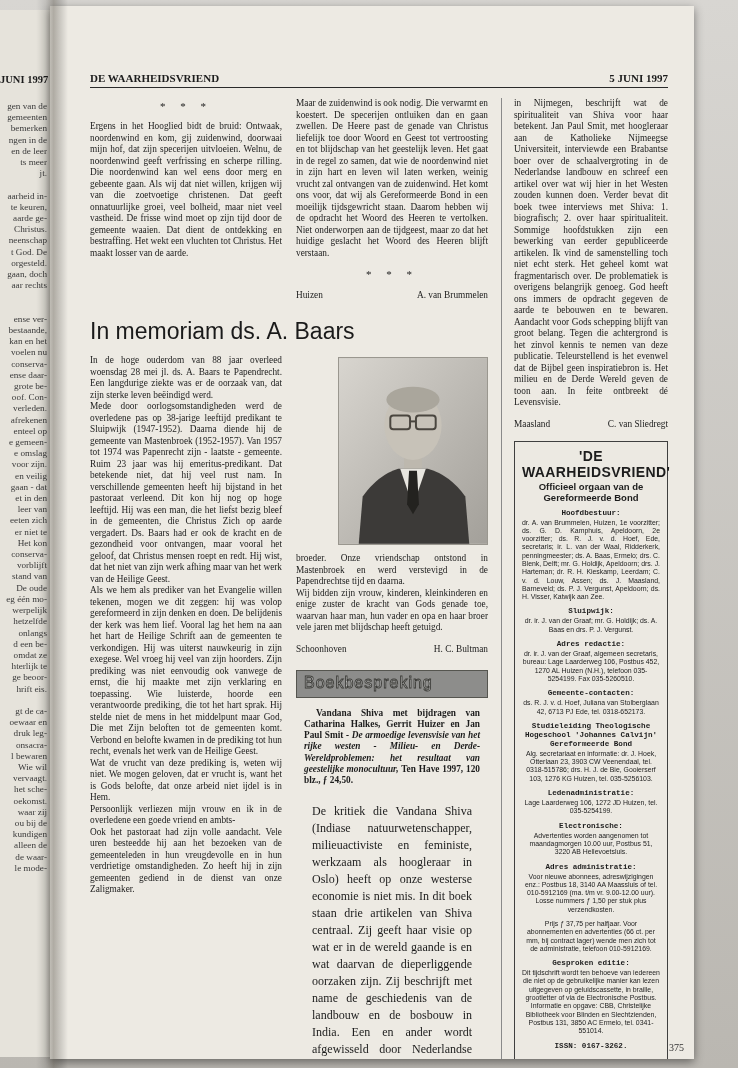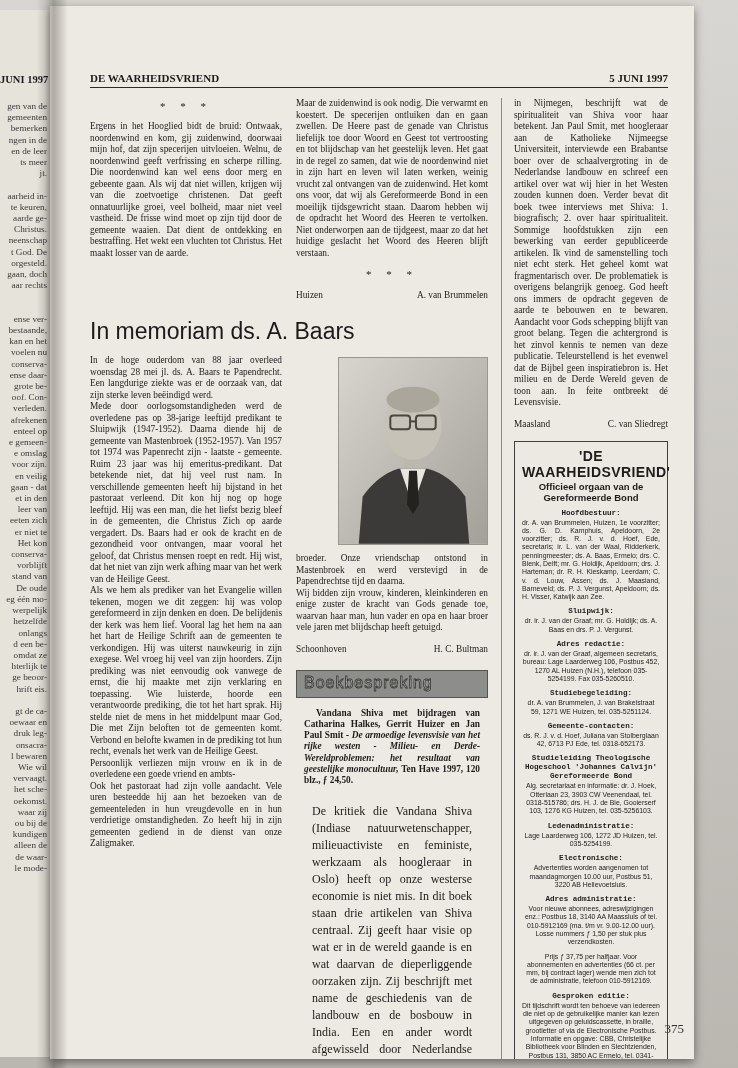--- a/index.html
+++ b/index.html
@@ -61,21 +61,21 @@
   
   .colofon { border:1px solid #3f3f3f; margin-top:12px; padding:6px 7px 8px; background:#ece9e2;
              font-family:"Liberation Sans", sans-serif; }
   .colofon-title1 { text-align:center; font-weight:bold; font-size:14px; letter-spacing:0.4px; }
   .colofon-title2 { text-align:center; font-weight:bold; font-size:9.5px; line-height:11px; margin-top:1px; }
   .col-section { margin-top:6px; }
   .col-heading { text-align:center; font-weight:bold; font-size:7.6px; line-height:9px;font-family:Liberation Mono, monospace; }
   .col-body { font-size:6.9px; line-height:8.3px; text-align:center; color:#222; margin-top:1px; }
   .col-body.justify { text-align:justify; }
 
-  .page-num { position:absolute; right:10px; bottom:22px; font-size:13px; color:#333; }
+  .page-num { position:absolute; right:10px; bottom:6px; font-size:10px; color:#333; }
 </style>
 </head>
 <body>
 
 <div class="stage">
 
   <div class="left-strip">
     <div class="strip-header">JUNI 1997</div>
     <div class="strip-frags">
         <div>gen van de</div>
@@ -179,20 +179,21 @@
           </div>
 
           <div class="memoriam">
             <h1 class="mem-title">In memoriam ds. A. Baars</h1>
             <div class="mem-cols">
 
               <div class="col">
                 <p class="body">In de hoge ouderdom van 88 jaar overleed woensdag 28 mei jl. ds. A. Baars te Papendrecht. Een langdurige ziekte was er de oorzaak van, dat zijn sterke leven beëindigd werd.</p>
                 <p class="body">Mede door oorlogsomstandigheden werd de overledene pas op 38-jarige leeftijd predikant te Sluipwijk (1947-1952). Daarna diende hij de gemeente van Mastenbroek (1952-1957). Van 1957 tot 1974 was Papenrecht zijn - laatste - gemeente. Ruim 23 jaar was hij emeritus-predikant. Dat betekende niet, dat hij veel rust nam. In verschillende gemeenten heeft hij bijstand in het pastoraat verleend. Dit kon hij nog op hoge leeftijd. Hij was een man, die het liefst bezig bleef in de gemeenten, die Christus Zich op aarde vergadert. Ds. Baars had er ook de kracht en de gezondheid voor ontvangen, maar vooral het geloof, dat Christus mensen roept en redt. Hij wist, dat het niet van zijn werk afhing maar van het werk van de Heilige Geest.</p>
                 <p class="body">Als we hem als prediker van het Evangelie willen tekenen, mogen we dit zeggen: hij was volop gereformeerd in zijn denken en doen. De belijdenis der kerk was hem lief. Vooral lag het hem na aan het hart de Heilige Schrift aan de gemeenten te verkondigen. Hij was uiterst nauwkeurig in zijn exegese. Wel vroeg hij veel van zijn hoorders. Zijn prediking was niet eenvoudig ook vanwege de ernst, die hij maakte met zijn verklaring en toepassing. Wie luisterde, hoorde een verantwoorde prediking, die tot het hart sprak. Hij stelde niet de mens in het middelpunt maar God, Die met Zijn beloften tot de gemeenten komt. Verbond en belofte kwamen in de prediking tot hun recht, evenals het werk van de Heilige Geest.</p>
+                <p class="body">Wat de vrucht van deze prediking is, weten wij niet. We mogen geloven, dat er vrucht is, want het is Gods belofte, dat onze arbeid niet ijdel is in Hem.</p>
                 <p class="body">Persoonlijk verliezen mijn vrouw en ik in de overledene een goede vriend en ambts-</p>
                 <p class="body">Ook het pastoraat had zijn volle aandacht. Vele uren besteedde hij aan het bezoeken van de gemeenteleden in hun vreugdevolle en in hun verdrietige omstandigheden. Zo heeft hij in zijn gemeenten gediend in de dienst van onze Zaligmaker.</p>
               </div>
 
               <div class="col">
                 <div class="photo-frame">
                   <svg viewBox="0 0 150 188" xmlns="http://www.w3.org/2000/svg">
                     <defs>
                       <linearGradient id="pbg" x1="0" y1="0" x2="1" y2="1">
                         <stop offset="0" stop-color="#d8d5cf"></stop>
@@ -248,24 +249,20 @@
             </div>
             <div class="col-section">
               <div class="col-heading">Sluipwijk:</div>
               <div class="col-body">dr. ir. J. van der Graaf; mr. G. Holdijk; ds. A. Baas en drs. P. J. Vergunst.</div>
             </div>
             <div class="col-section">
               <div class="col-heading">Adres redactie:</div>
               <div class="col-body">dr. ir. J. van der Graaf, algemeen secretaris, bureau: Lage Laarderweg 106, Postbus 452, 1270 AL Huizen (N.H.), telefoon 035-5254199. Fax 035-5260510.</div>
             </div>
             <div class="col-section">
-              <div class="col-heading">Studiebegeleiding:</div>
-              <div class="col-body">dr. A. van Brummelen, J. van Brakelstraat 59, 1271 WE Huizen, tel. 035-5251124.</div>
-            </div>
-            <div class="col-section">
               <div class="col-heading">Gemeente-contacten:</div>
               <div class="col-body">ds. R. J. v. d. Hoef, Juliana van Stolberglaan 42, 6713 PJ Ede, tel. 0318-652173.</div>
             </div>
             <div class="col-section">
               <div class="col-heading">Studieleiding Theologische Hogeschool 'Johannes Calvijn' Gereformeerde Bond</div>
               <div class="col-body">Alg. secretariaat en informatie: dr. J. Hoek, Otterlaan 23, 3903 CW Veenendaal, tel. 0318-515786; drs. H. J. de Bie, Gooierserf 103, 1276 KG Huizen, tel. 035-5256103.</div>
             </div>
             <div class="col-section">
               <div class="col-heading">Ledenadministratie:</div>
               <div class="col-body">Lage Laarderweg 106, 1272 JD Huizen, tel. 035-5254199.</div>

